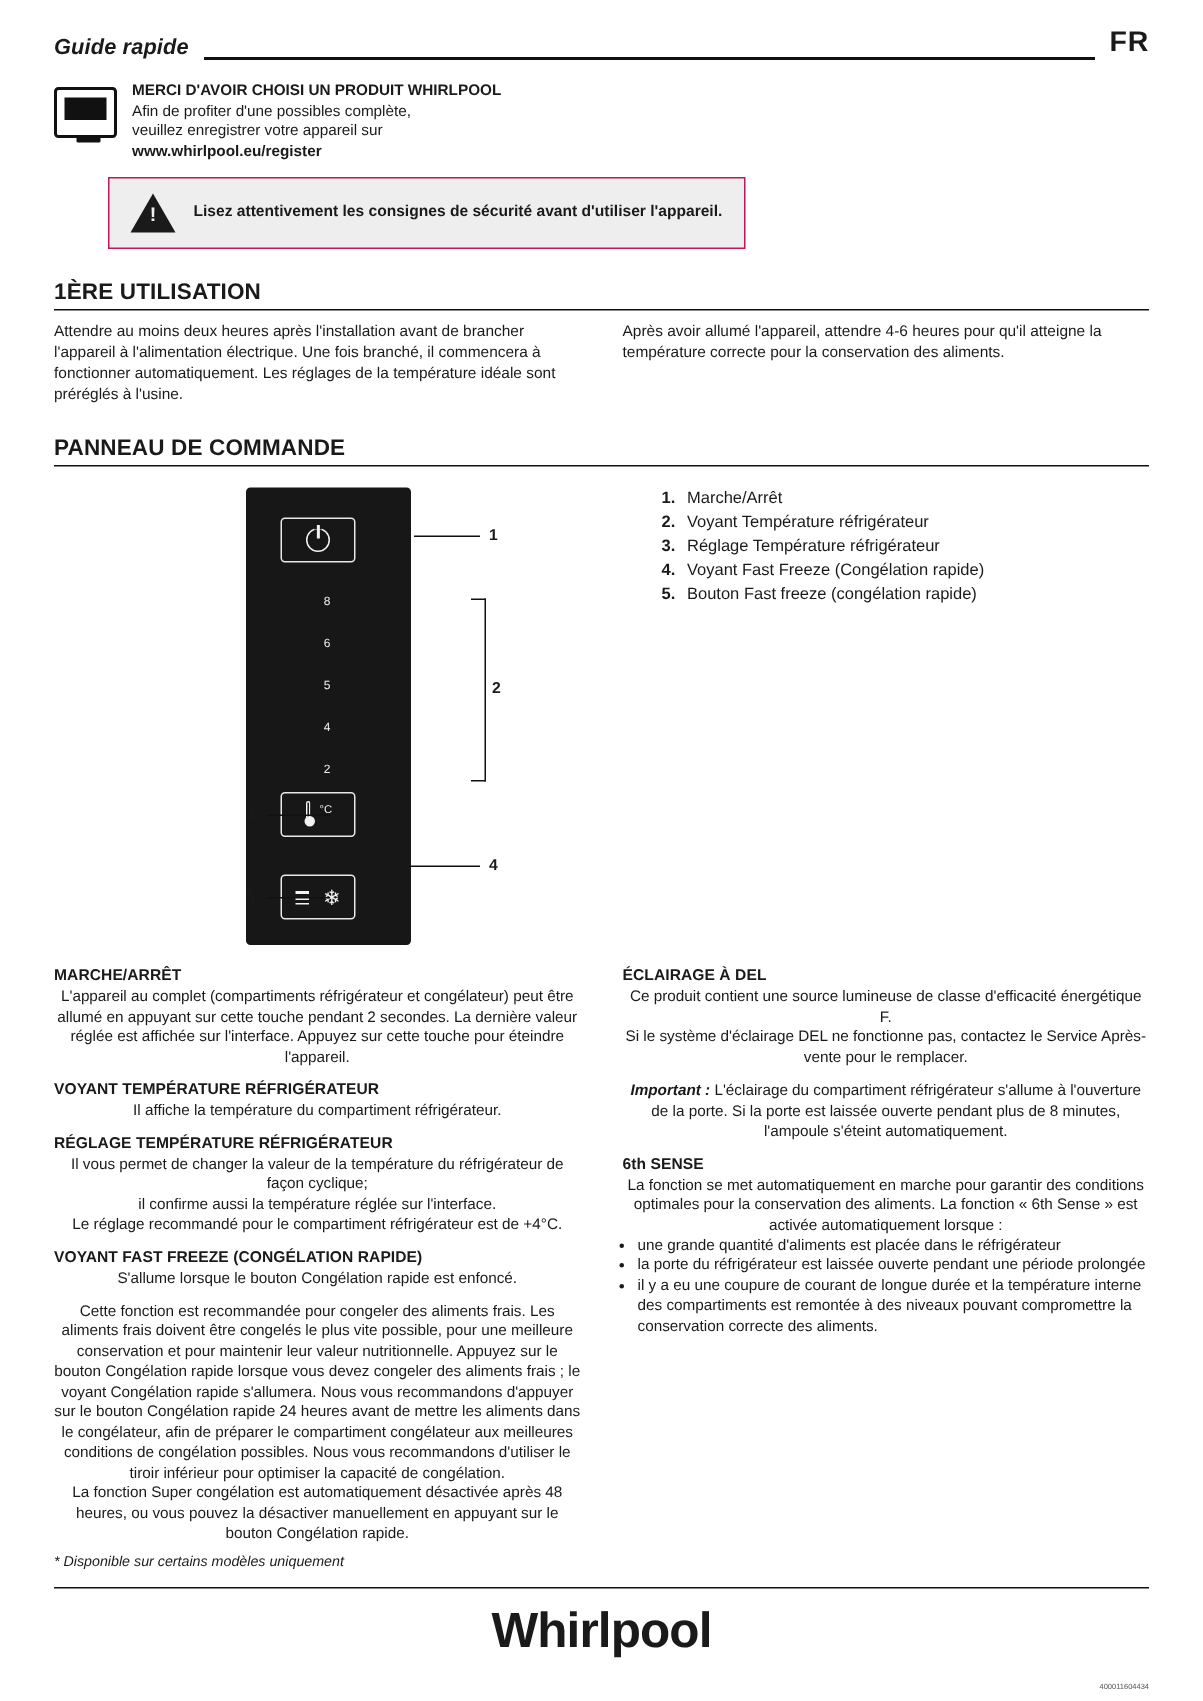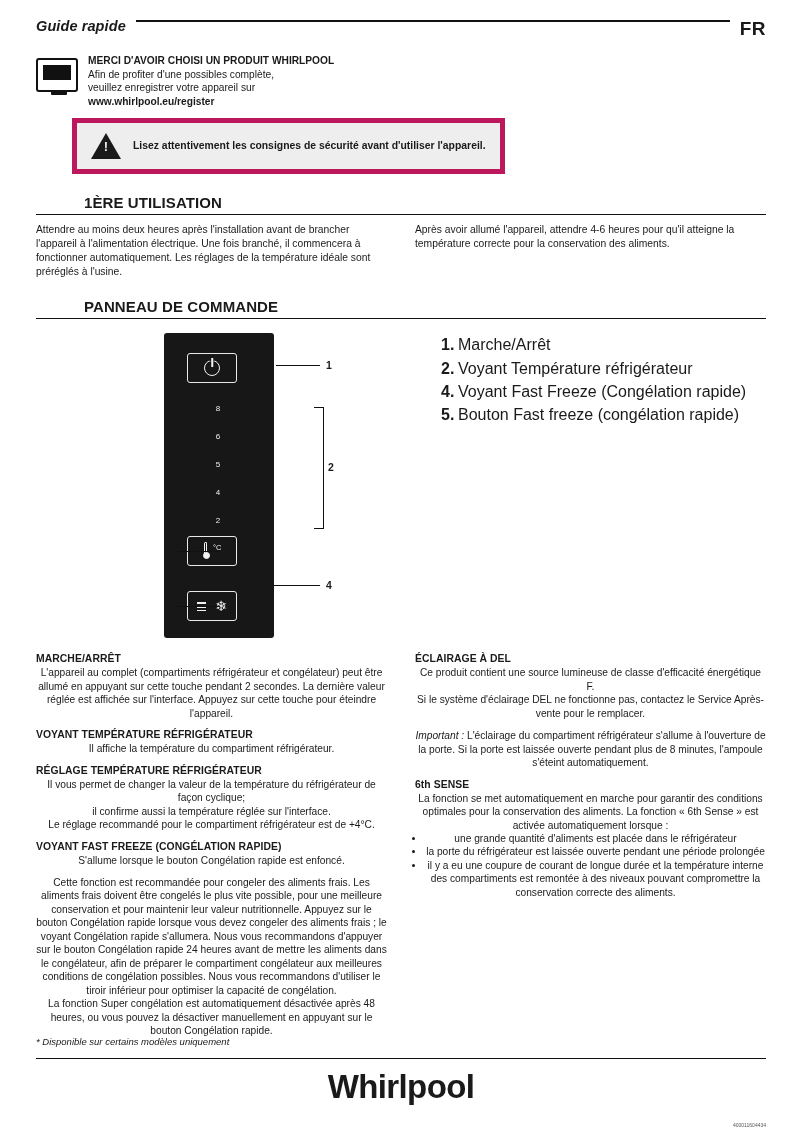--- a/index.html
+++ b/index.html
@@ -14,21 +14,21 @@
   }
   .page {
     position: relative;
     width: 802px;
     height: 1134px;
     padding: 18px 36px 0 36px;
   }
   
   .top-bar {
     display: flex;
-    align-items: flex-start;
+    align-items: flex-end;
     gap: 10px;
   }
   .guide-title {
     font-style: italic;
     font-weight: bold;
     font-size: 14.5px;
     white-space: nowrap;
     letter-spacing: .1px;
   }
   .top-rule {
@@ -78,21 +78,21 @@
     width: 16px;
     height: 4px;
     background: #111;
     border-radius: 1px;
   }
   .intro-text { font-size: 10.2px; line-height: 1.33; }
   .intro-text .b { font-weight: bold; }
   .warn-box {
     margin-left: 36px;
     flex: 1;
-    border: 5px solid #be185d;
+    border: 1px solid #be185d;
     background: #eeeeee;
     display: flex;
     align-items: center;
     gap: 12px;
     padding: 10px 14px;
     height: 52px;
     align-self: flex-start;
     margin-top: 10px;
   }
   .warn-tri {
@@ -115,21 +115,20 @@
     font-weight: bold;
     line-height: 1;
   }
   .warn-text { font-size: 10.4px; font-weight: bold; line-height: 1.3; }
   
   .sec-head {
     font-size: 15px;
     font-weight: bold;
     letter-spacing: .1px;
     margin-top: 20px;
-    margin-left: 48px;
   }
   .sec-rule { height: 1px; background: #111; margin-top: 3px; }
   .two-col {
     display: flex;
     gap: 28px;
     margin-top: 8px;
   }
   .col { width: 368px; font-size: 10.3px; line-height: 1.34; }
   
   .panel-area {
@@ -232,41 +231,41 @@
   .bracket {
     position: absolute;
     border: 1px solid #111;
     border-left: none;
     width: 10px;
   }
   .legend {
     position: absolute;
     left: 405px;
     top: 4px;
-    font-size: 16px;
+    font-size: 11px;
     line-height: 1.45;
     width: 330px;
   }
   .legend li { list-style: none; margin: 0; padding: 0; }
   .legend ol { margin: 0; padding: 0; }
   .legend .num { font-weight: bold; display: inline-block; width: 17px; }
   
   .body-cols { display: flex; gap: 28px; margin-top: 6px; }
   .bcol { width: 368px; }
   .blk { margin-bottom: 9px; }
   .blk h4 {
     margin: 0 0 2px 0;
     font-size: 10.4px;
     font-weight: bold;
     letter-spacing: .05px;
   }
   .blk p { margin: 0; font-size: 10.2px; line-height: 1.32; text-align: center; }
-  .bullets { margin: 0; padding-left: 10px; font-size: 10.2px; line-height: 1.32; text-align: center; }
+  .bullets { margin: 0; padding-left: 10px; font-size: 10.2px; line-height: 1.32; }
   .bullets li { margin: 0; }
-  .ital-b { font-style: italic; font-weight: normal; }
+  .ital-b { font-style: italic; font-weight: bold; }
   
   .footnote {
     position: absolute;
     left: 36px;
     top: 1036px;
     font-size: 9.5px;
     font-style: italic;
   }
   .foot-rule {
     position: absolute;
@@ -378,20 +377,21 @@
     <div class="lead" style="left:238px; top:256px; width:46px; height:1px;"></div>
     <div class="lbl" style="left:290px; top:250px;">4</div>
 
     <div class="lead" style="left:142px; top:277px; width:42px; height:1px;"></div>
     <div class="lbl" style="left:128px; top:271px;">5</div>
 
     <div class="legend">
       <ol>
         <li><span class="num">1.</span><span>Marche/Arrêt</span></li>
         <li><span class="num">2.</span><span>Voyant Température réfrigérateur</span></li>
+        <li><span class="num">3.</span><span>Réglage Température réfrigérateur</span></li>
         <li><span class="num">4.</span><span>Voyant Fast Freeze (Congélation rapide)</span></li>
         <li><span class="num">5.</span><span>Bouton Fast freeze (congélation rapide)</span></li>
       </ol>
     </div>
   </div>
 
   <div class="body-cols">
     <div class="bcol">
 
       <div class="blk">

